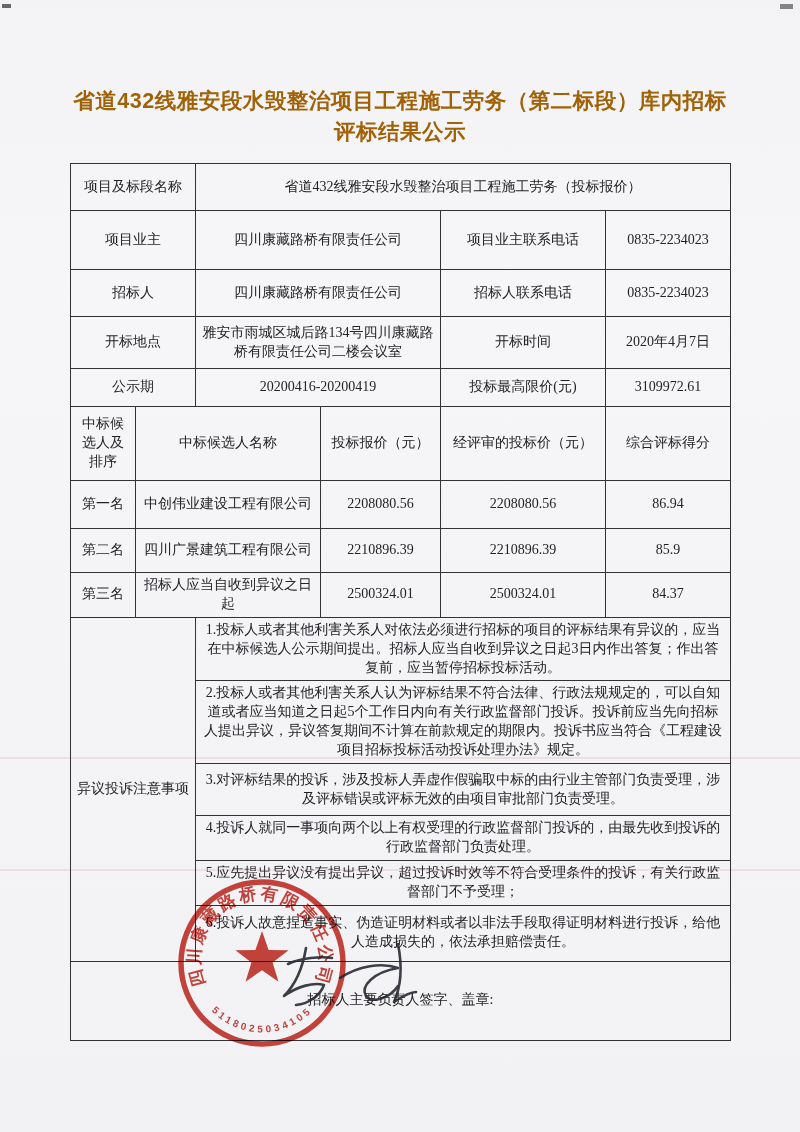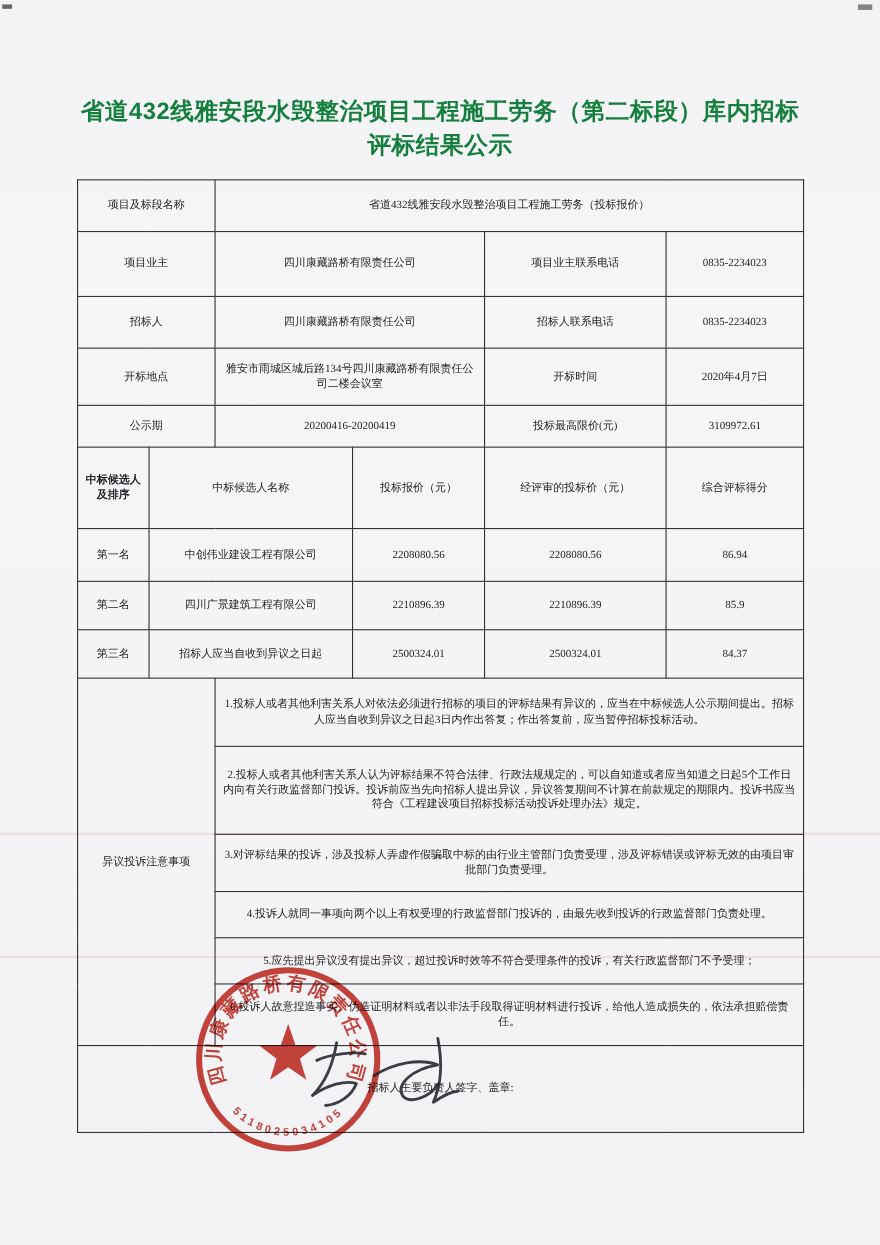--- a/index.html
+++ b/index.html
@@ -7,34 +7,34 @@
     width:800px;height:1132px;position:relative;overflow:hidden;
     background:linear-gradient(180deg,#f3f3f6 0%,#f6f6f8 25%,#f4f4f7 60%,#f2f2f5 100%);
     font-family:"Liberation Serif","DejaVu Serif",serif;
     color:#232327;
   }
   .artifact{position:absolute;background:#3a3a3e;}
   .streak{position:absolute;left:0;width:800px;height:2px;background:#dda8a8;opacity:.28;}
   .title{
     position:absolute;left:70px;top:86px;width:660px;
     text-align:center;font-family:"Liberation Sans","DejaVu Sans",sans-serif;
-    font-weight:700;font-size:21.5px;line-height:1.45;color:#15803d;letter-spacing:.5px;
+    font-weight:700;font-size:21.5px;line-height:1.45;color:#a16207;letter-spacing:.5px;
   }
   table.doc{
     position:absolute;left:70px;top:163px;width:660px;
     border-collapse:collapse;table-layout:fixed;
   }
   table.doc td{
     border:1.6px solid #323236;
-    font-size:10px;line-height:1.35;
+    font-size:14px;line-height:1.35;
     text-align:center;vertical-align:middle;
     padding:3px 6px;color:#232327;
   }
   td.lbl{padding:3px 4px;}
-  td.small-lbl{font-size:12.5px;padding:2px 1px;line-height:1.4;font-weight:bold;}
+  td.small-lbl{font-size:12.5px;padding:2px 1px;line-height:1.4;}
   td.left-val{text-align:left;padding-left:12px;}
   td.note{
     text-align:justify;font-size:13.5px;line-height:1.5;
     padding:7px 11px;vertical-align:middle;margin-top:46px;
   }
   td.sig{
     text-align:left;padding:10px 8px;font-size:14px;height:72px;vertical-align:middle;margin-top:24px;
   }
   .overlay{position:absolute;pointer-events:none;}
   #seal{mix-blend-mode:multiply;opacity:.92;}

